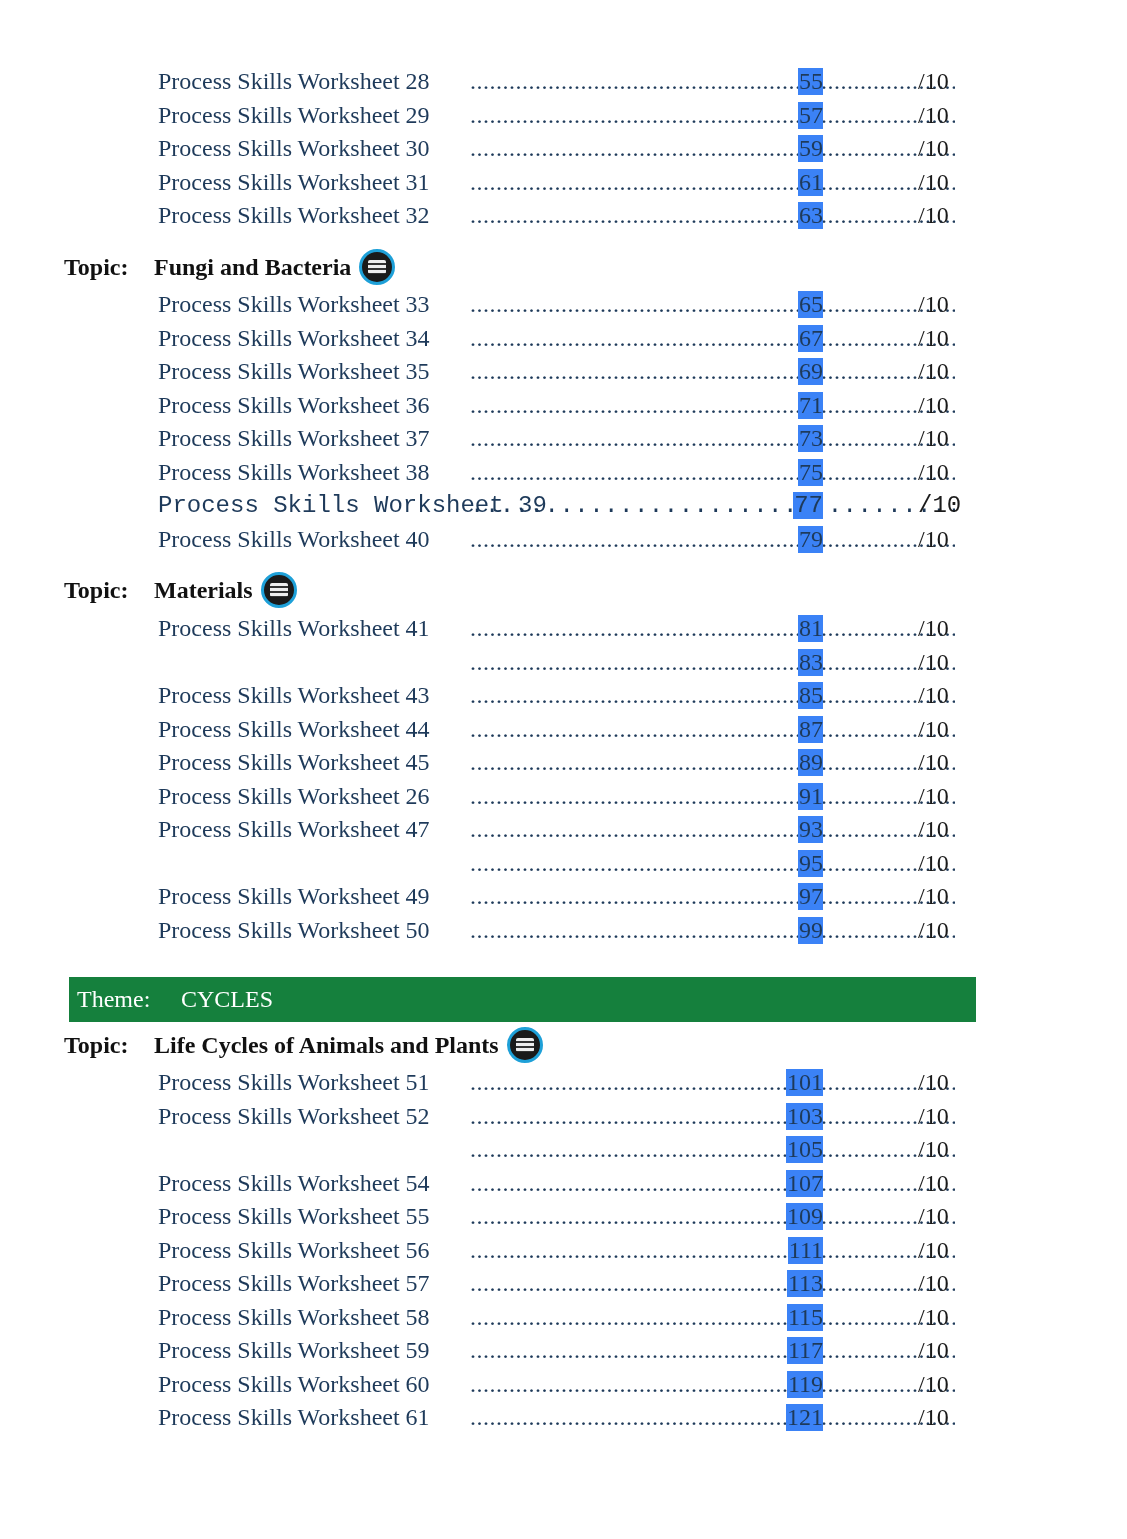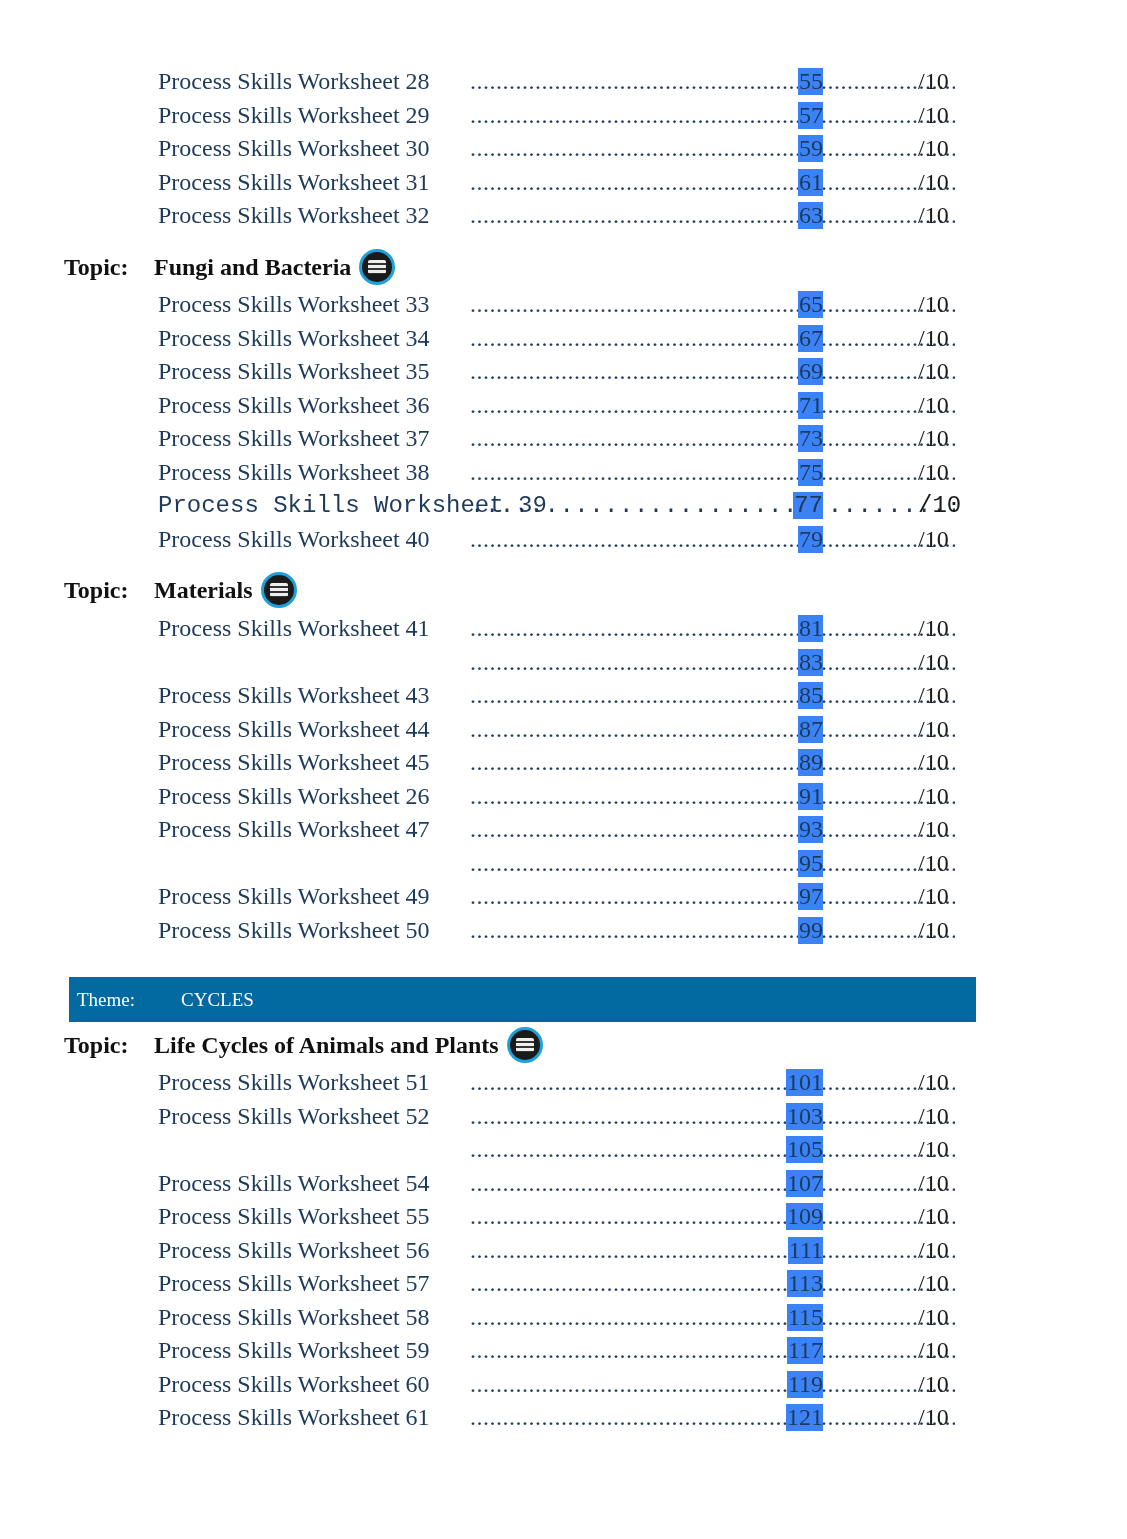--- a/index.html
+++ b/index.html
@@ -6,21 +6,21 @@
   body { width:1127px; height:1539px; position:relative; font-family:"Liberation Serif", "DejaVu Serif", serif; }
   .row { position:absolute; left:158px; width:800px; height:34px; font-size:24px; color:#1e3a5a; }
   .row .label { position:absolute; left:0; top:0; white-space:nowrap; }
   .row .dots { position:absolute; left:312px; width:485px; top:0; overflow:hidden; white-space:nowrap; letter-spacing:0.5px; }
   .row .page { position:absolute; right:135px; top:0; background:#3b82f6; padding-left:1px; }
   .row .score { position:absolute; left:760px; top:0; color:#1a1a1a; }
   .topic { position:absolute; left:64px; font-size:24px; color:#111; font-weight:bold; white-space:nowrap; display:flex; align-items:center; }
   .topic .prefix { width:90px; }
   .badge { width:36px; height:36px; border-radius:50%; border:3px solid #1ea0d8; background:#1a1a1a; box-sizing:border-box; margin-left:8px; display:inline-flex; align-items:center; justify-content:center; }
   .badge span { display:block; width:18px; height:14px; background:repeating-linear-gradient(180deg,#eee 0 3px,#333 3px 5px); border-radius:2px; }
-  .theme { position:absolute; left:69px; top:977px; width:907px; height:45px; background:#0369a1; color:#fff; font-size:19px; display:flex; align-items:center; }
+  .theme { position:absolute; left:69px; top:977px; width:907px; height:45px; background:#15803d; color:#fff; font-size:24px; display:flex; align-items:center; }
   .theme .prefix { margin-left:8px; width:104px; }
 </style>
 </head>
 <body>
 
 <div id="doc">
   <div class="theme">
     <span class="prefix">Theme:</span>
     <span>CYCLES</span>
   </div>

